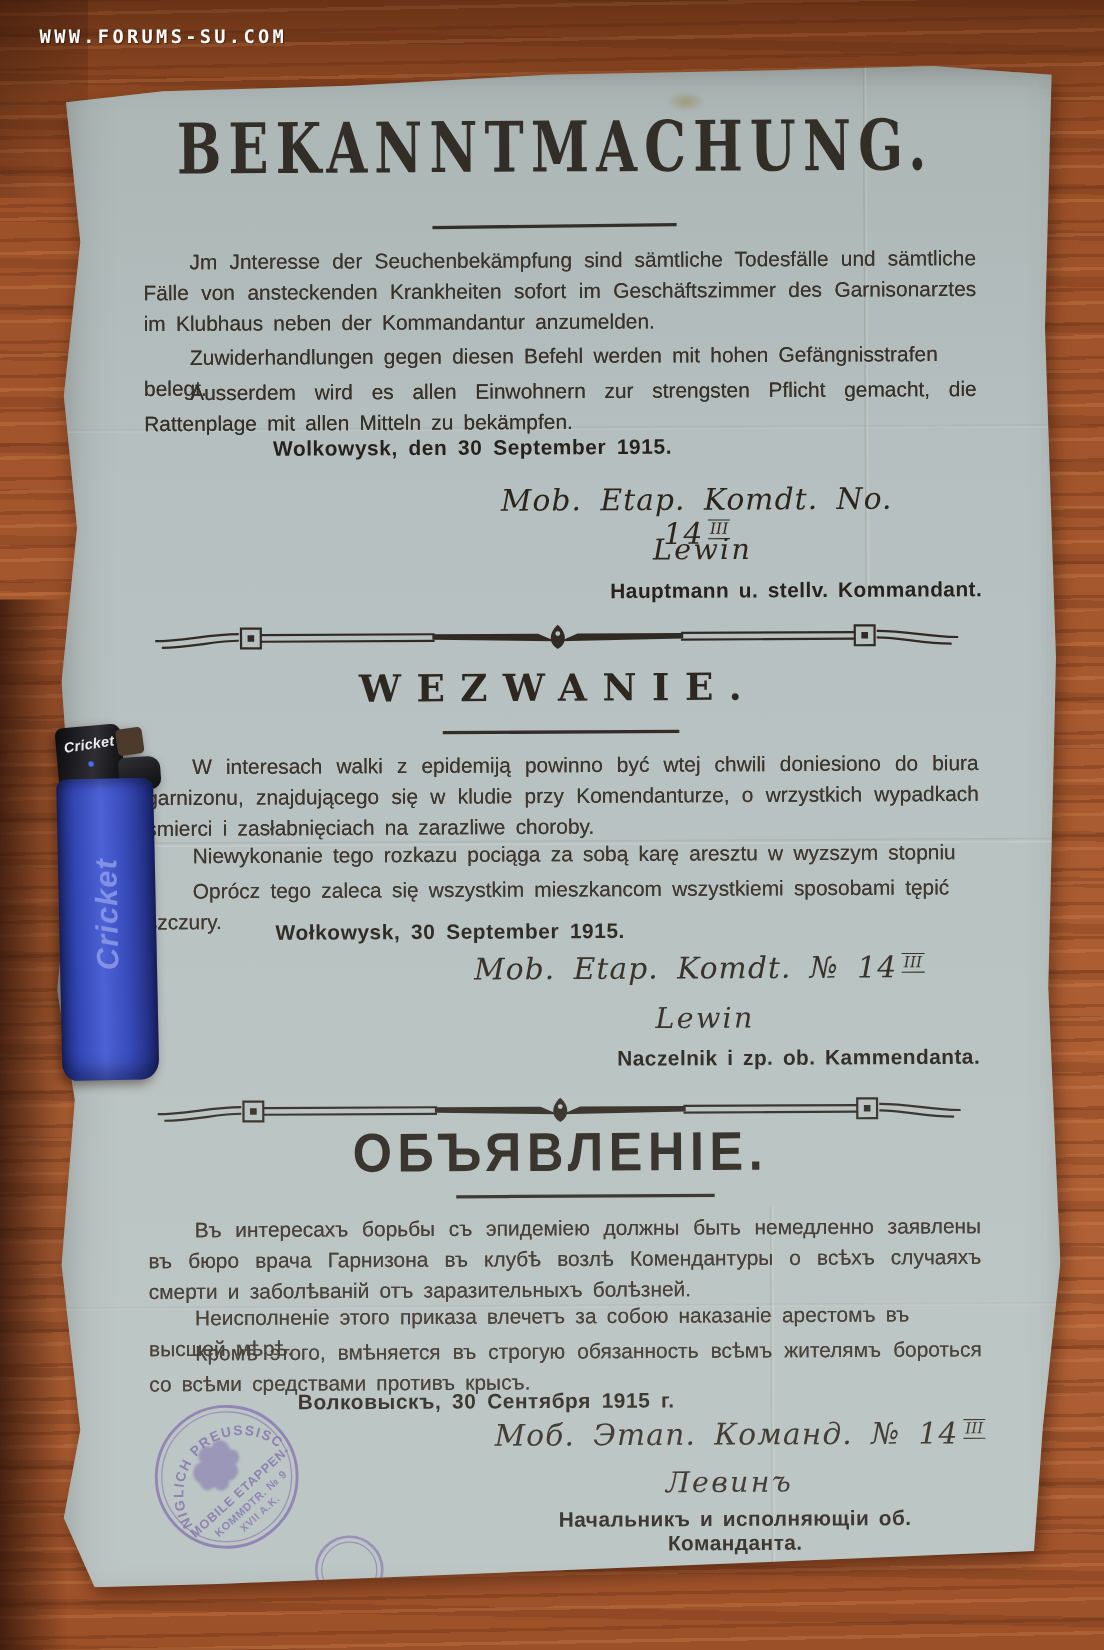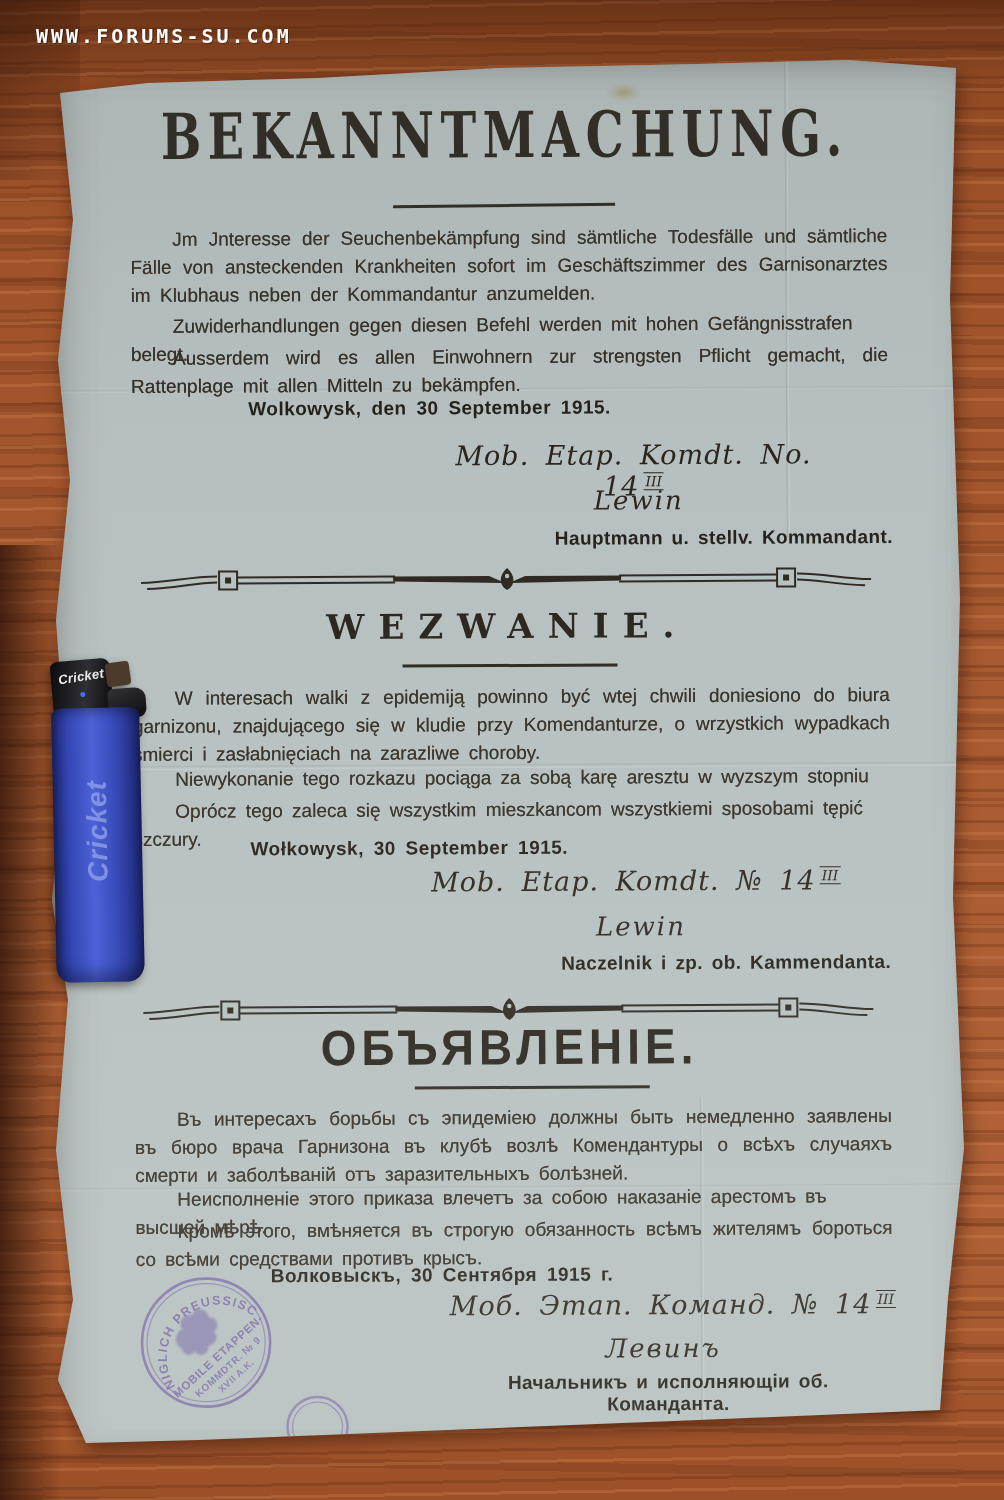--- a/index.html
+++ b/index.html
@@ -17,21 +17,21 @@
   }
   .wood-top-band{position:absolute;left:0;top:0;width:100%;height:85px;
     background:linear-gradient(180deg,rgba(55,22,8,0.35),rgba(55,22,8,0));}
   .wood-left-dark{position:absolute;left:0;top:545px;width:62px;height:955px;
     background:linear-gradient(90deg,rgba(40,15,6,0.75),rgba(40,15,6,0));}
   .wood-left-top{position:absolute;left:0;top:0;width:80px;height:180px;
     background:linear-gradient(115deg,rgba(40,15,6,0.45),rgba(40,15,6,0));}
 
   
   .watermark{position:absolute;left:36px;top:24px;color:#fdfdfd;
-    font-family:"DejaVu Sans Mono",monospace;font-size:20px;font-weight:bold;
+    font-family:"DejaVu Sans Mono",monospace;font-size:17px;font-weight:bold;
     letter-spacing:3px;text-shadow:1px 1px 0 rgba(0,0,0,0.35);}
 
   
   .paper-wrap{position:absolute;left:50px;top:58px;width:916px;height:1392px;
     filter:drop-shadow(3px 7px 9px rgba(35,12,4,0.5));}
   .paper{position:absolute;inset:0;background:#b6c0c0;
     clip-path:polygon(10px 35px,98px 25px,268px 20px,448px 10px,648px 6px,798px 2px,906px 10px,
       900px 240px,910px 540px,903px 840px,914px 1090px,898px 1240px,890px 1352px,
       648px 1362px,348px 1374px,148px 1382px,36px 1385px,
       8px 1322px,23px 1242px,6px 1092px,18px 942px,2px 842px,16px 702px,6px 562px,20px 422px,8px 302px,23px 162px);

